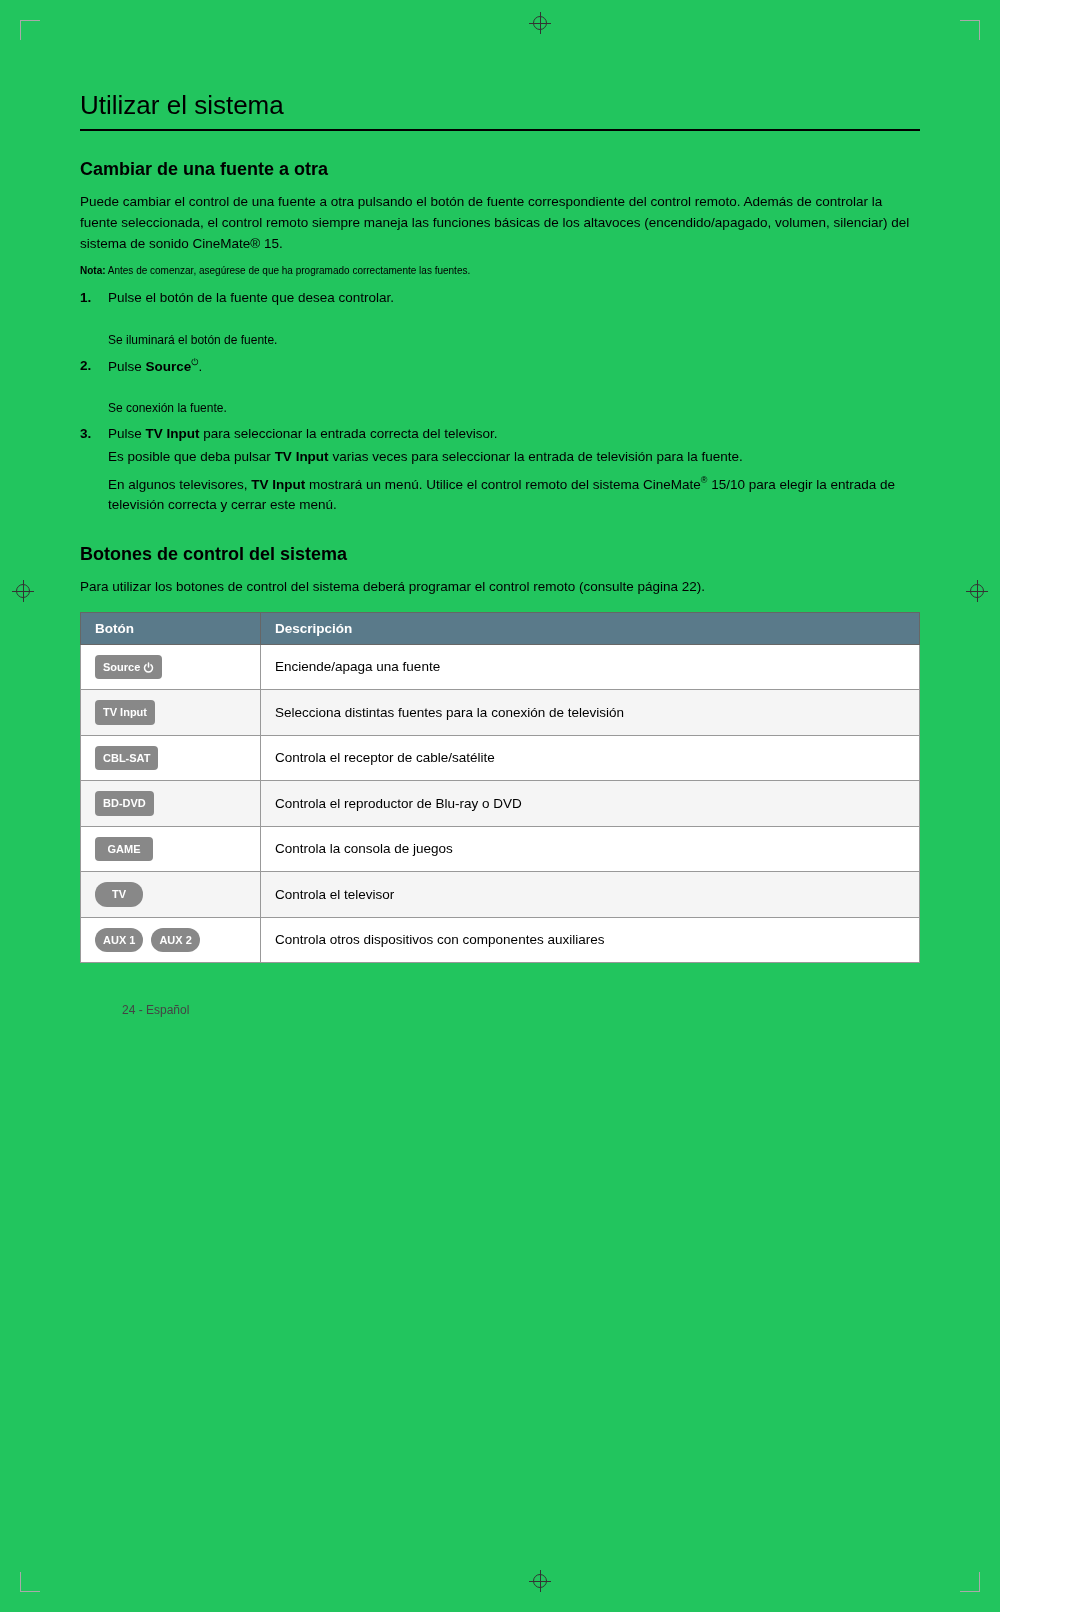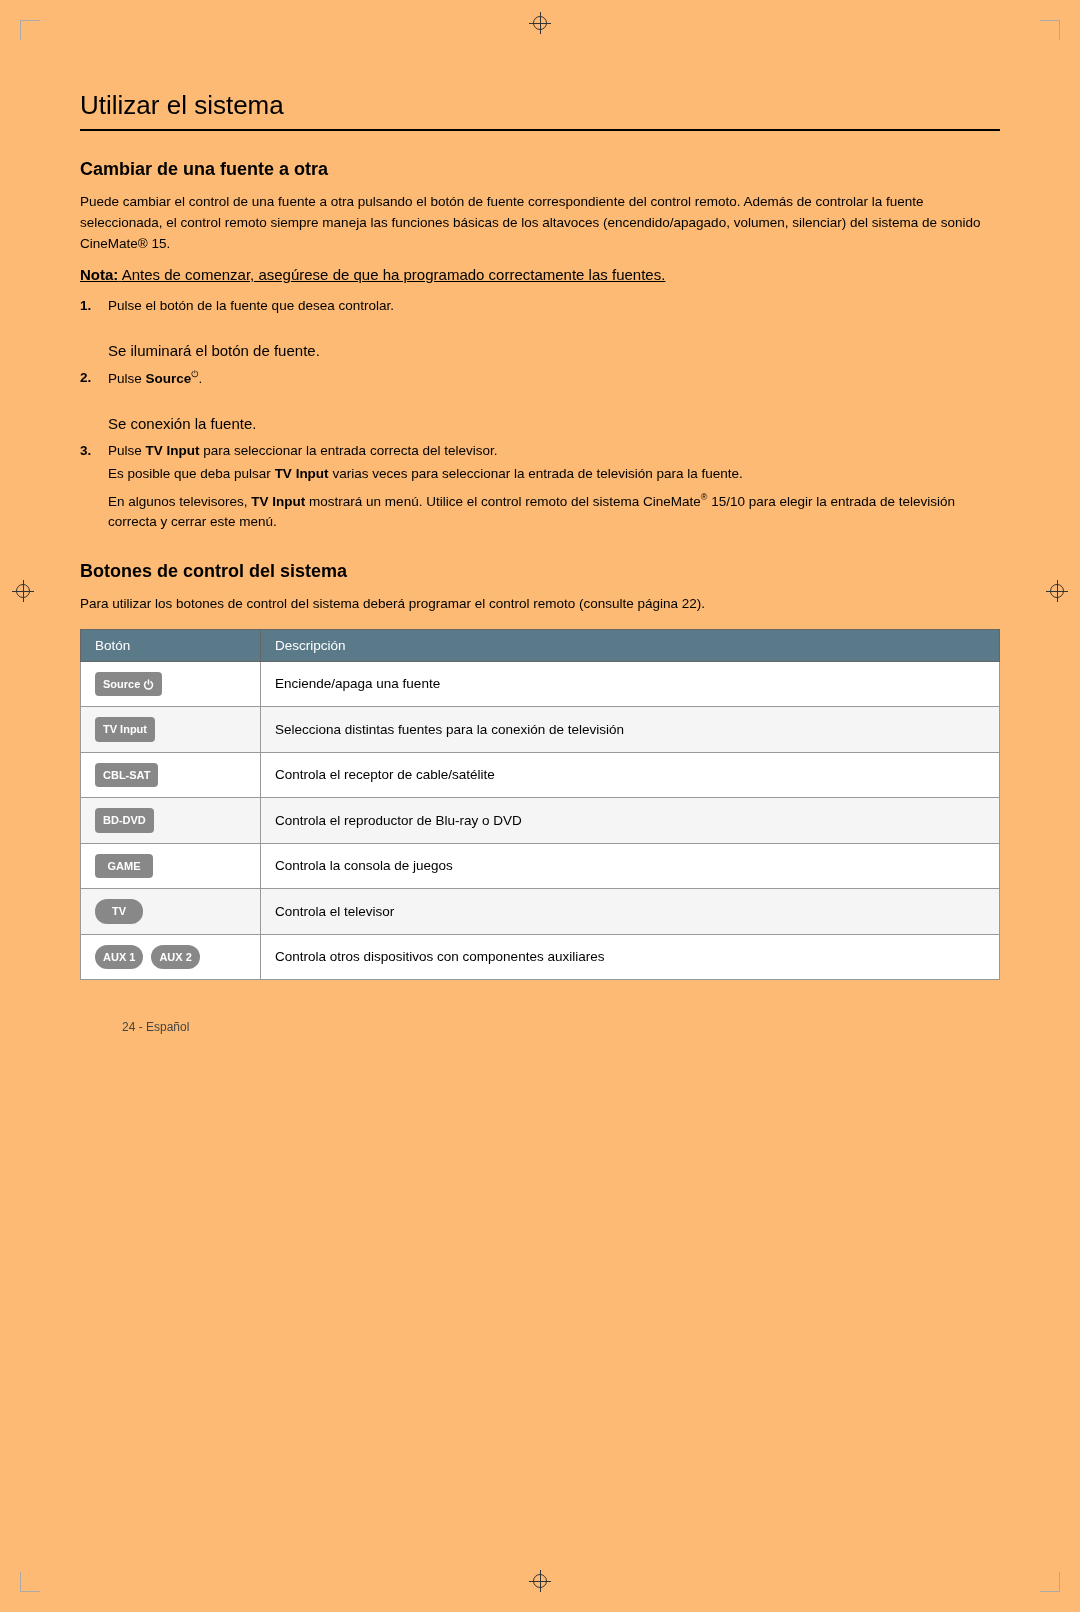--- a/index.html
+++ b/index.html
@@ -12,23 +12,23 @@
       background: #ffffff;
       font-family: Arial, Helvetica, sans-serif;
       font-size: 14px;
       color: #000000;
       width: 1080px;
       min-height: 1612px;
       position: relative;
     }
 
     .page {
-      width: 1080px;
+      width: 1000px;
       min-height: 1612px;
-      background: #fdba74;
+      background: #22c55e;
       padding: 60px 80px 80px 80px;
       position: relative;
     }
 
     
     .corner-mark {
       position: absolute;
       width: 20px;
       height: 20px;
       border-color: #aaa;
@@ -100,26 +100,25 @@
 
     
     .body-text {
       font-size: 13.5px;
       line-height: 1.55;
       color: #000;
       margin-bottom: 8px;
     }
 
     .note-text {
-      font-size: 15px;
+      font-size: 10px;
       line-height: 1.55;
       color: #000;
       margin-bottom: 10px;
       margin-top: 4px;
-      text-decoration: underline;
     }
 
     .note-text strong {
       font-weight: bold;
     }
 
     
     .steps-list {
       list-style: none;
       padding: 0;
@@ -138,21 +137,21 @@
       font-weight: bold;
       min-width: 28px;
       flex-shrink: 0;
     }
 
     .step-content {
       flex: 1;
     }
 
     .step-sub {
-      font-size: 15px;
+      font-size: 12px;
       line-height: 1.55;
       margin-left: 28px;
       margin-bottom: 6px;
       color: #000;
       margin-top: 22px;
     }
 
     .step-sub-indent {
       font-size: 13.5px;
       line-height: 1.55;
@@ -166,21 +165,21 @@
       width: 100%;
       border-collapse: collapse;
       margin-top: 14px;
       border: 1.5px solid #555;
     }
 
     .control-table th {
       background-color: #5a7a8a;
       color: #fff;
       font-size: 13.5px;
-      font-weight: normal;
+      font-weight: bold;
       padding: 8px 14px;
       text-align: left;
       border: 1px solid #666;
     }
 
     .control-table td {
       border: 1px solid #999;
       padding: 10px 14px;
       vertical-align: middle;
       font-size: 13.5px;

